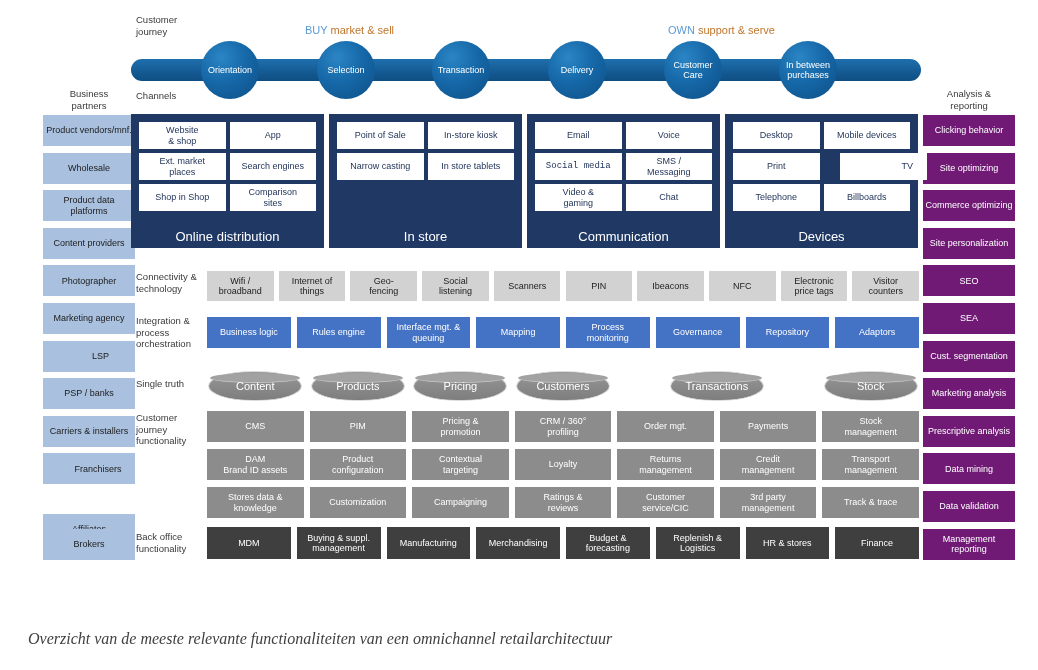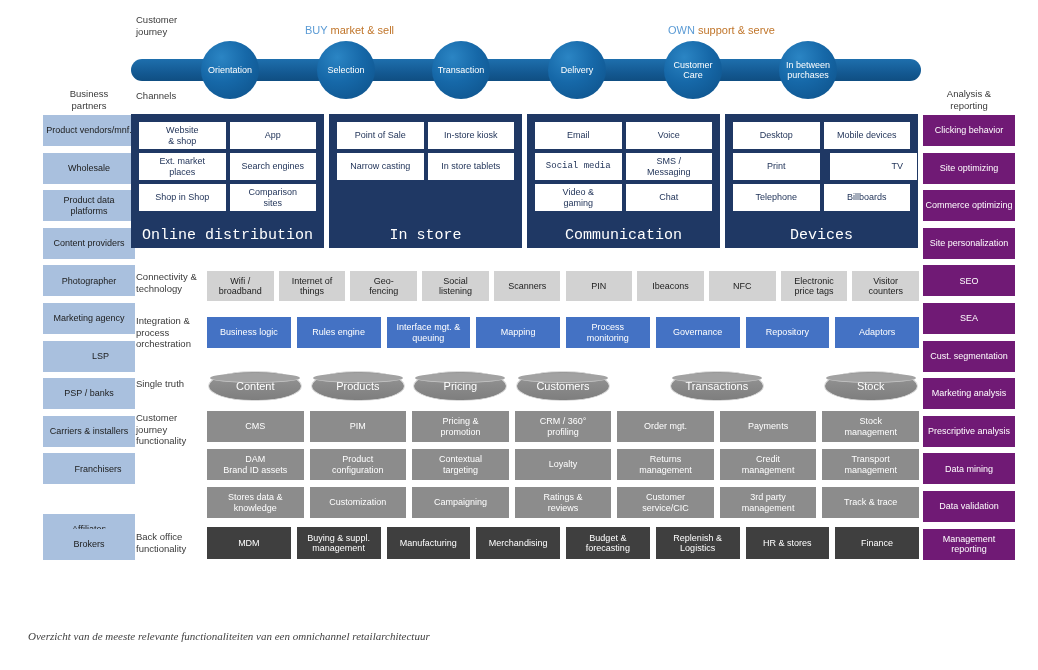--- a/index.html
+++ b/index.html
@@ -67,21 +67,21 @@
     background:#1f3864;box-sizing:border-box;
   }
   .chan-tile{
     position:absolute;background:#ffffff;color:#1c2f55;
     border:1px solid #ffffff;
     display:flex;align-items:center;justify-content:center;text-align:center;
     font-size:9px;line-height:10.5px;box-sizing:border-box;white-space:pre-line;
   }
   .chan-caption{
     position:absolute;left:0;right:0;bottom:4px;
-    text-align:center;color:#ffffff;font-size:15px;font-family:Liberation Mono, monospace;
+    text-align:center;color:#ffffff;font-size:13px;
   }
 
   
   .band-grey{background:#d2d2d2;color:#1c1c1c;}
   .band-blue{background:#4472c4;color:#ffffff;}
   .band-mid{background:#8c8c8c;color:#ffffff;}
   .band-dark{background:#3f3f3f;color:#ffffff;}
 
   
   .cyl{
@@ -96,21 +96,21 @@
   .cyl::before{
     content:"";position:absolute;left:1px;right:1px;top:1px;height:9px;
     border-radius:50%;background:#a2a2a2;border-bottom:1px solid #c9c9c9;
   }
   .cyl span{position:relative;z-index:2;}
 
   
   #caption{
     position:absolute;left:28px;top:630px;
     font-family:"Liberation Serif","DejaVu Serif",serif;
-    font-style:italic;font-size:11px;color:#3f3f3f;
+    font-style:italic;font-size:16px;color:#3f3f3f;
   }
 </style>
 </head>
 <body>
 
 <div id="stage">
 
   <div id="cj-label" class="rowlabel">Customer
 journey</div>
 
@@ -206,21 +206,21 @@
 Messaging</div>
         <div class="chan-tile" style="left: 8px; top: 70px; width: 86.5px; height: 27px;">Video &amp;
 gaming</div>
         <div class="chan-tile" style="left: 98.5px; top: 70px; width: 86.5px; height: 27px;">Chat</div>
         <div class="chan-caption">Communication</div>
       </div>
       <div class="chan-group" style="left: 725px; width: 193px;">
         <div class="chan-tile" style="left: 8px; top: 8px; width: 86.5px; height: 27px;">Desktop</div>
         <div class="chan-tile" style="left: 98.5px; top: 8px; width: 86.5px; height: 27px;">Mobile devices</div>
         <div class="chan-tile" style="left: 8px; top: 39px; width: 86.5px; height: 27px;">Print</div>
-        <div class="chan-tile" style="left: 105px; top: 39px; width: 86.5px; height: 27px; padding-left: 48px;">TV</div>
+        <div class="chan-tile" style="left: 115px; top: 39px; width: 86.5px; height: 27px; padding-left: 48px;">TV</div>
         <div class="chan-tile" style="left: 8px; top: 70px; width: 86.5px; height: 27px;">Telephone</div>
         <div class="chan-tile" style="left: 98.5px; top: 70px; width: 86.5px; height: 27px;">Billboards</div>
         <div class="chan-caption">Devices</div>
       </div>
     </div>
 
   <div class="rowlabel" style="left:136px;top:271px;">Connectivity &amp;
 technology</div>
   <div id="connectivity-host">
       <div class="cell band-grey" style="left: 207px; top: 271px; width: 66.7px; height: 30px; white-space: pre-line;">Wifi /

